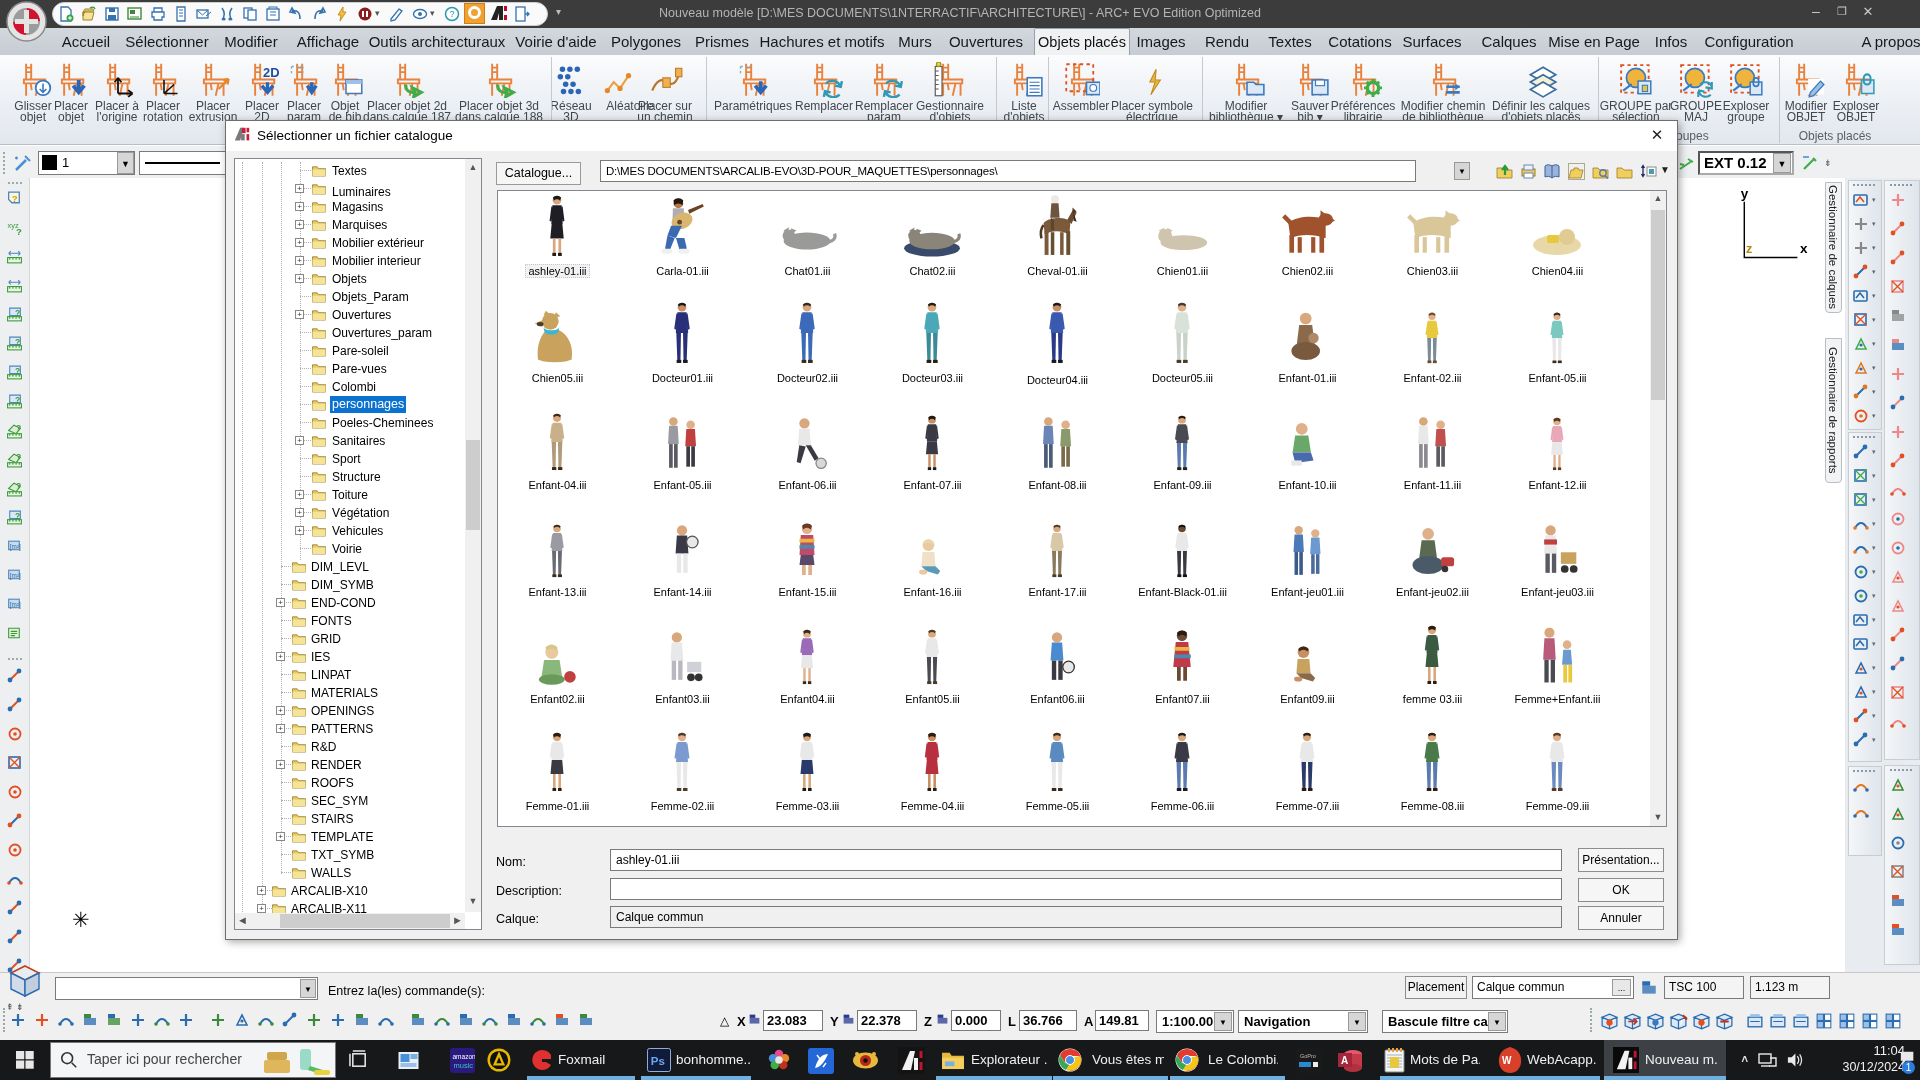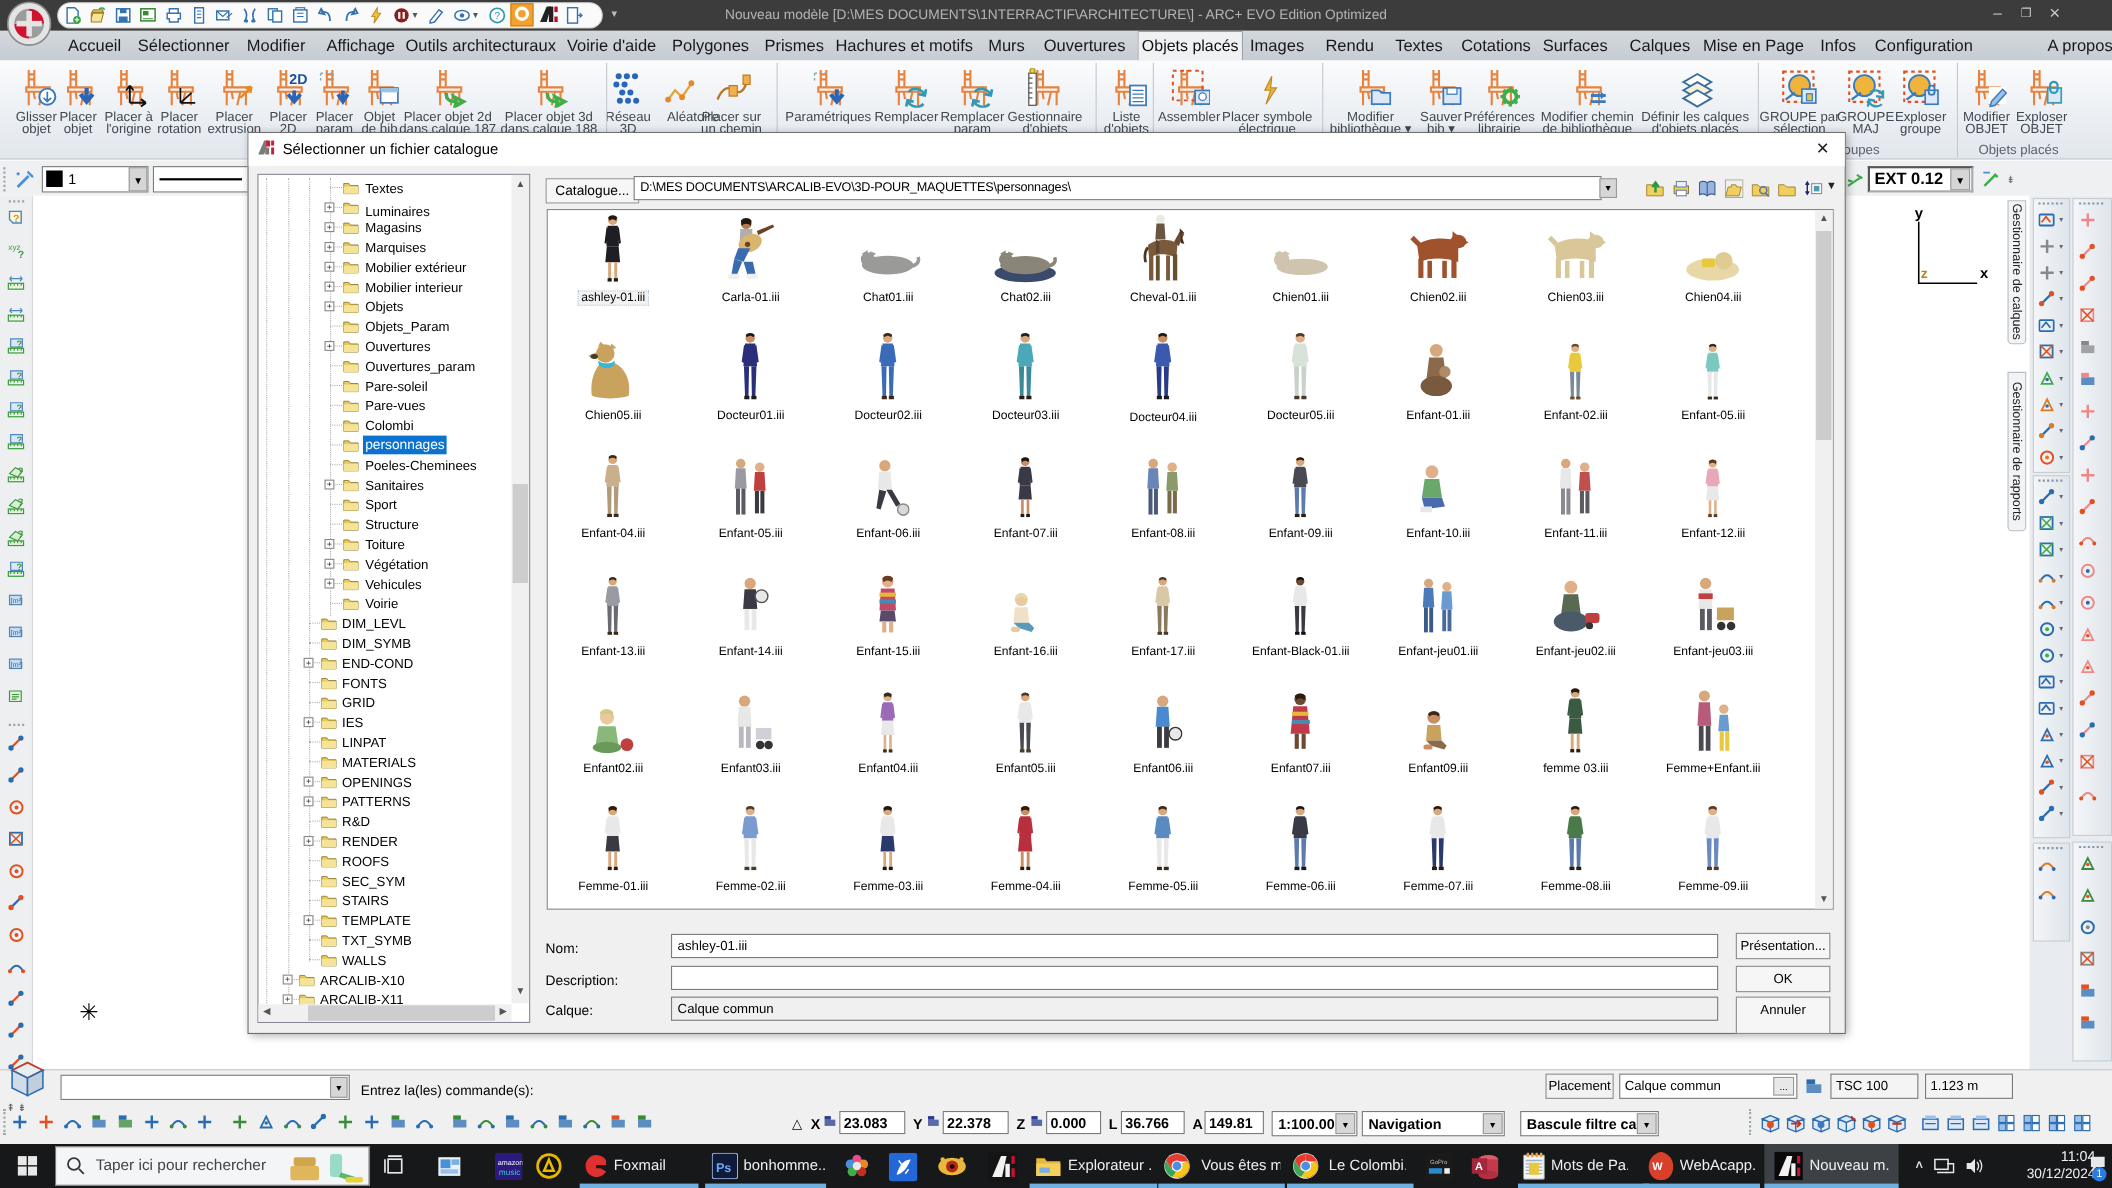--- a/index.html
+++ b/index.html
@@ -1507,21 +1507,21 @@
 <div class="treerow" style="left:291px;top:902px">ARCALIB-X11</div>
 <div class="abs" style="left:465px;top:159px;width:16px;height:753px;background:#f0f0f0"></div>
 <div class="abs" style="left:465px;top:162px;width:16px;height:14px;text-align:center;font-size:9px;color:#555">▲</div>
 <div class="abs" style="left:465px;top:896px;width:16px;height:14px;text-align:center;font-size:9px;color:#555">▼</div>
 <div class="abs" style="left:466px;top:440px;width:14px;height:90px;background:#cdcdcd"></div>
 <div class="abs" style="left:235px;top:913px;width:230px;height:16px;background:#f0f0f0"></div>
 <div class="abs" style="left:237px;top:914px;font-size:11px;color:#555">◄</div>
 <div class="abs" style="left:452px;top:914px;font-size:11px;color:#555">►</div>
 <div class="abs" style="left:280px;top:914px;width:170px;height:14px;background:#cdcdcd"></div>
 <div class="btn" style="left:496px;top:162px;width:85px;height:23px;line-height:21px;font-size:12.5px;background:#f6f6f6;border-color:#9a9a9a">Catalogue...</div>
-<div class="fld" style="left:576px;top:160px;width:880px;height:22px;line-height:20px;padding-left:5px;font-size:11.5px;letter-spacing:-0.2px;white-space:nowrap">D:\MES DOCUMENTS\ARCALIB-EVO\3D-POUR_MAQUETTES\personnages\</div>
+<div class="fld" style="left:600px;top:160px;width:816px;height:22px;line-height:20px;padding-left:5px;font-size:11.5px;letter-spacing:-0.2px;white-space:nowrap">D:\MES DOCUMENTS\ARCALIB-EVO\3D-POUR_MAQUETTES\personnages\</div>
 <div class="abs" style="left:1454px;top:162px;width:16px;height:18px;background:#d6d6d6;border:1px solid #999;text-align:center;font-size:8px;line-height:18px">▼</div>
 <svg class="abs" style="left:1496px;top:163px" width="17" height="17" viewBox="0 0 17 17">
     <path d="M1 5 L6 5 L8 7 L16 7 L16 15 L1 15 Z" fill="#f0cf5e" stroke="#9a7c28" stroke-width=".8"></path>
     <path d="M9 12 V4 M6 7 L9 3 L12 7" stroke="#2a9a3a" stroke-width="2.2" fill="none"></path>
   </svg>
 <svg class="abs" style="left:1520px;top:163px" width="17" height="17" viewBox="0 0 17 17">
     <rect x="2" y="6" width="13" height="7" fill="#f0cf5e" stroke="#9a7c28"></rect>
     <rect x="4" y="2" width="9" height="5" fill="#eef2f8" stroke="#6a87b0"></rect>
     <rect x="4" y="10" width="9" height="5" fill="#fff" stroke="#6a87b0"></rect>
   </svg>
@@ -2250,12 +2250,12 @@
   </div>
 <div class="cell" style="left:1495px;top:796px"><span class="cellname" style="padding:0 2px">Femme-09.iii</span></div>
 <div class="abs" style="left:496px;top:855px;font-size:12.5px">Nom:</div>
 <div class="fld" style="left:610px;top:849px;width:952px;height:22px;line-height:20px;padding-left:5px;font-size:12px">ashley-01.iii</div>
 <div class="abs" style="left:496px;top:884px;font-size:12.5px">Description:</div>
 <div class="fld" style="left:610px;top:878px;width:952px;height:22px"></div>
 <div class="abs" style="left:496px;top:912px;font-size:12.5px">Calque:</div>
 <div class="fld" style="left:610px;top:906px;width:952px;height:22px;line-height:20px;padding-left:5px;font-size:12px;background:#f0f0f0">Calque commun</div>
 <div class="btn" style="left:1578px;top:848px;width:86px;height:24px;line-height:22px;font-size:12px;background:#f6f6f6">Présentation...</div>
 <div class="btn" style="left:1578px;top:878px;width:86px;height:24px;line-height:22px;font-size:12px;background:#f6f6f6">OK</div>
-<div class="btn" style="left:1578px;top:906px;width:86px;height:34px;line-height:22px;font-size:12px;background:#f6f6f6">Annuler</div>
+<div class="btn" style="left:1578px;top:906px;width:86px;height:24px;line-height:22px;font-size:12px;background:#f6f6f6">Annuler</div>
 </body></html>

